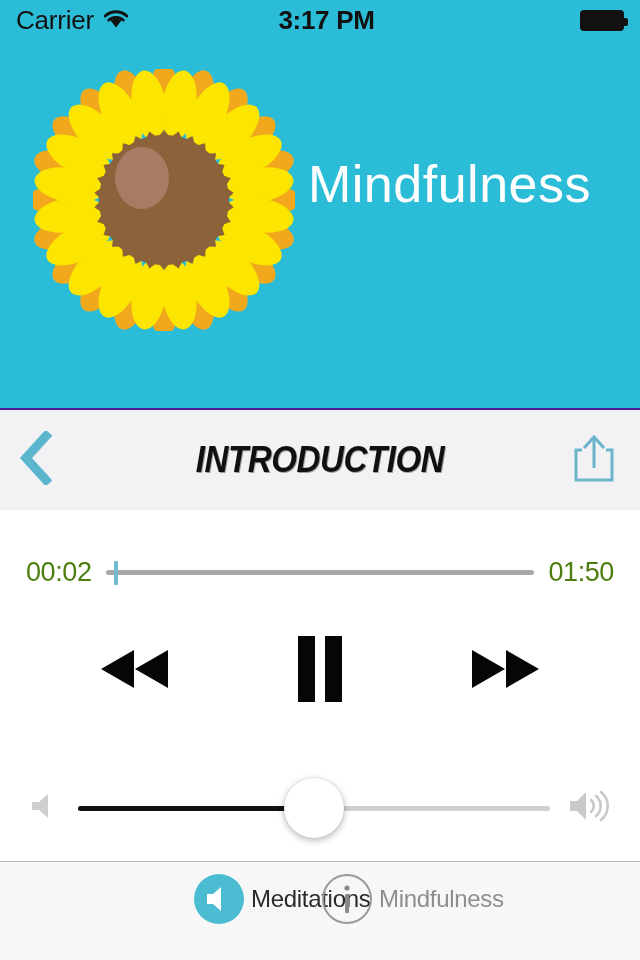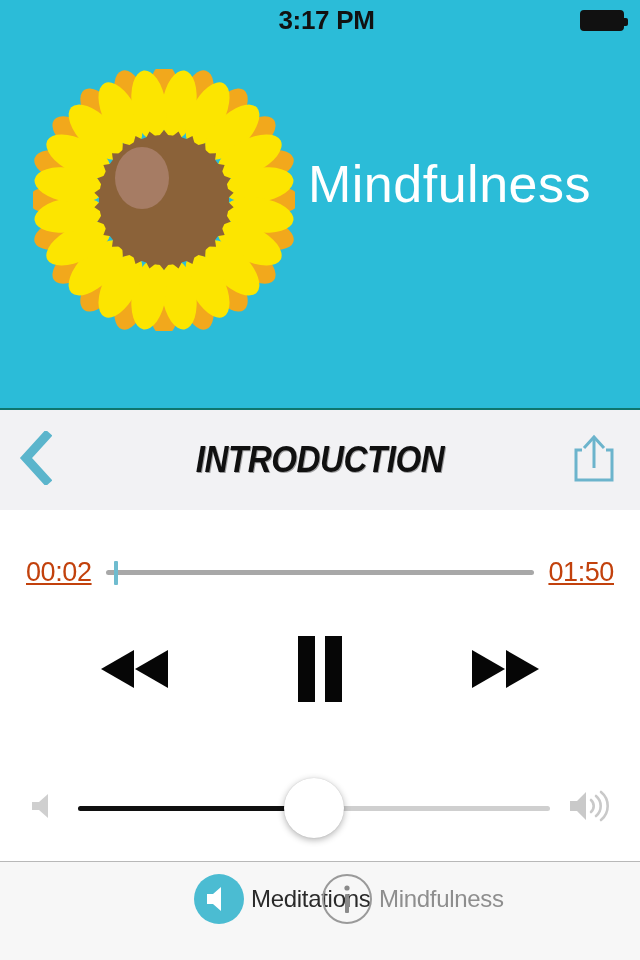--- a/index.html
+++ b/index.html
@@ -116,21 +116,21 @@
     letter-spacing: 0.5px;
     margin-top: 6px;
     text-align: center;
     white-space: nowrap;
   }
 
   
   .nav-bar {
     height: 102px;
     background: #F2F2F4;
-    border-top: 2px solid #0f766e;
+    border-top: 2px solid #4c1d95;
     display: flex;
     align-items: center;
     justify-content: space-between;
     padding: 0 18px;
     flex: 0 0 auto;
     position: relative;
   }
   .back-btn {
     width: 56px;
     height: 70px;
@@ -175,24 +175,23 @@
 
   .scrub-row {
     display: flex;
     align-items: center;
     margin-top: 47px;
     padding: 0 26px;
     gap: 14px;
   }
   .time-label {
     font-size: 27px;
-    color: #c2410c;
+    color: #4d7c0f;
     letter-spacing: -0.4px;
     white-space: nowrap;
-    text-decoration: underline;
   }
   .scrub-track-wrap {
     flex: 1 1 auto;
     position: relative;
     height: 26px;
     display: flex;
     align-items: center;
     cursor: pointer;
   }
   .scrub-track {
@@ -300,20 +299,30 @@
   }
   .tab-label.active { color: #2A2A2A; }
   .tab-label.inactive { color: #8E8E8E; }
 </style>
 </head>
 <body>
 
 <div id="app">
 
   <div class="status-bar">
+    <div class="status-left">
+      <span class="status-carrier">Carrier</span>
+      <span class="wifi-icon">
+        <svg width="28" height="21" viewBox="0 0 28 21">
+          <path d="M14 19.5 L8.6 12.6 a8.6 8.6 0 0 1 10.8 0 Z" fill="#111"></path>
+          <path d="M3.2 8.0 a16 16 0 0 1 21.6 0" stroke="#111" stroke-width="3" fill="none" stroke-linecap="round"></path>
+          <path d="M6.6 12.2 a11 11 0 0 1 14.8 0" stroke="#111" stroke-width="2.6" fill="none" stroke-linecap="round"></path>
+        </svg>
+      </span>
+    </div>
     <div class="status-time">3:17 PM</div>
     <div class="status-right">
       <span class="battery"></span>
     </div>
   </div>
 
   <div class="hero">
     <div class="sunflower">
       <svg width="262" height="262" viewBox="0 0 262 262">
         <g transform="translate(131,131)">

